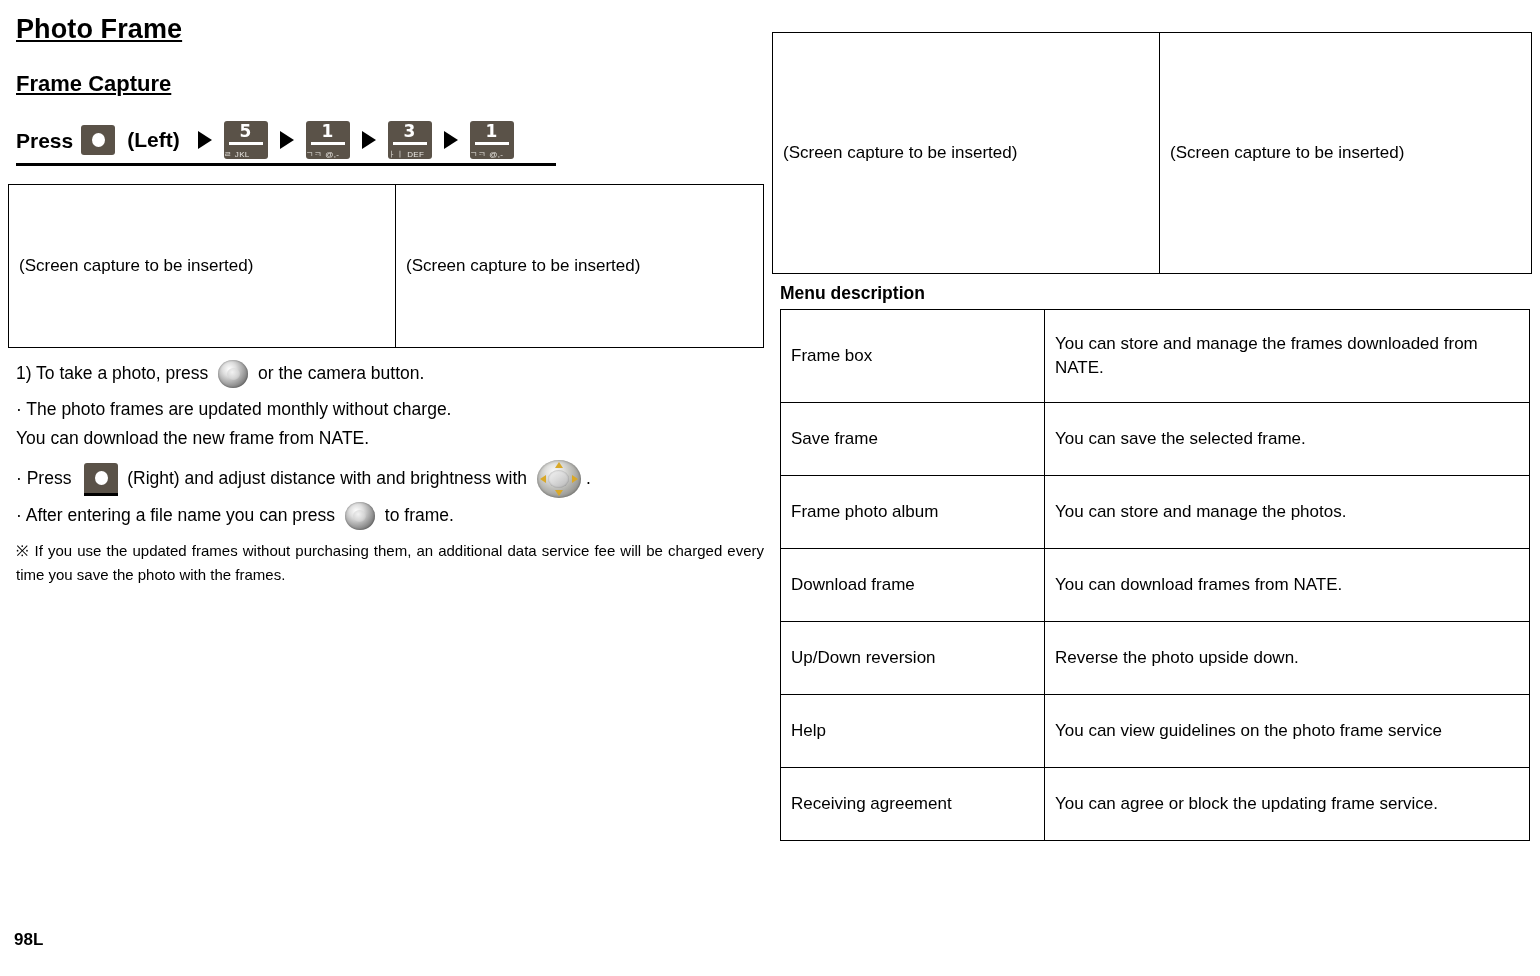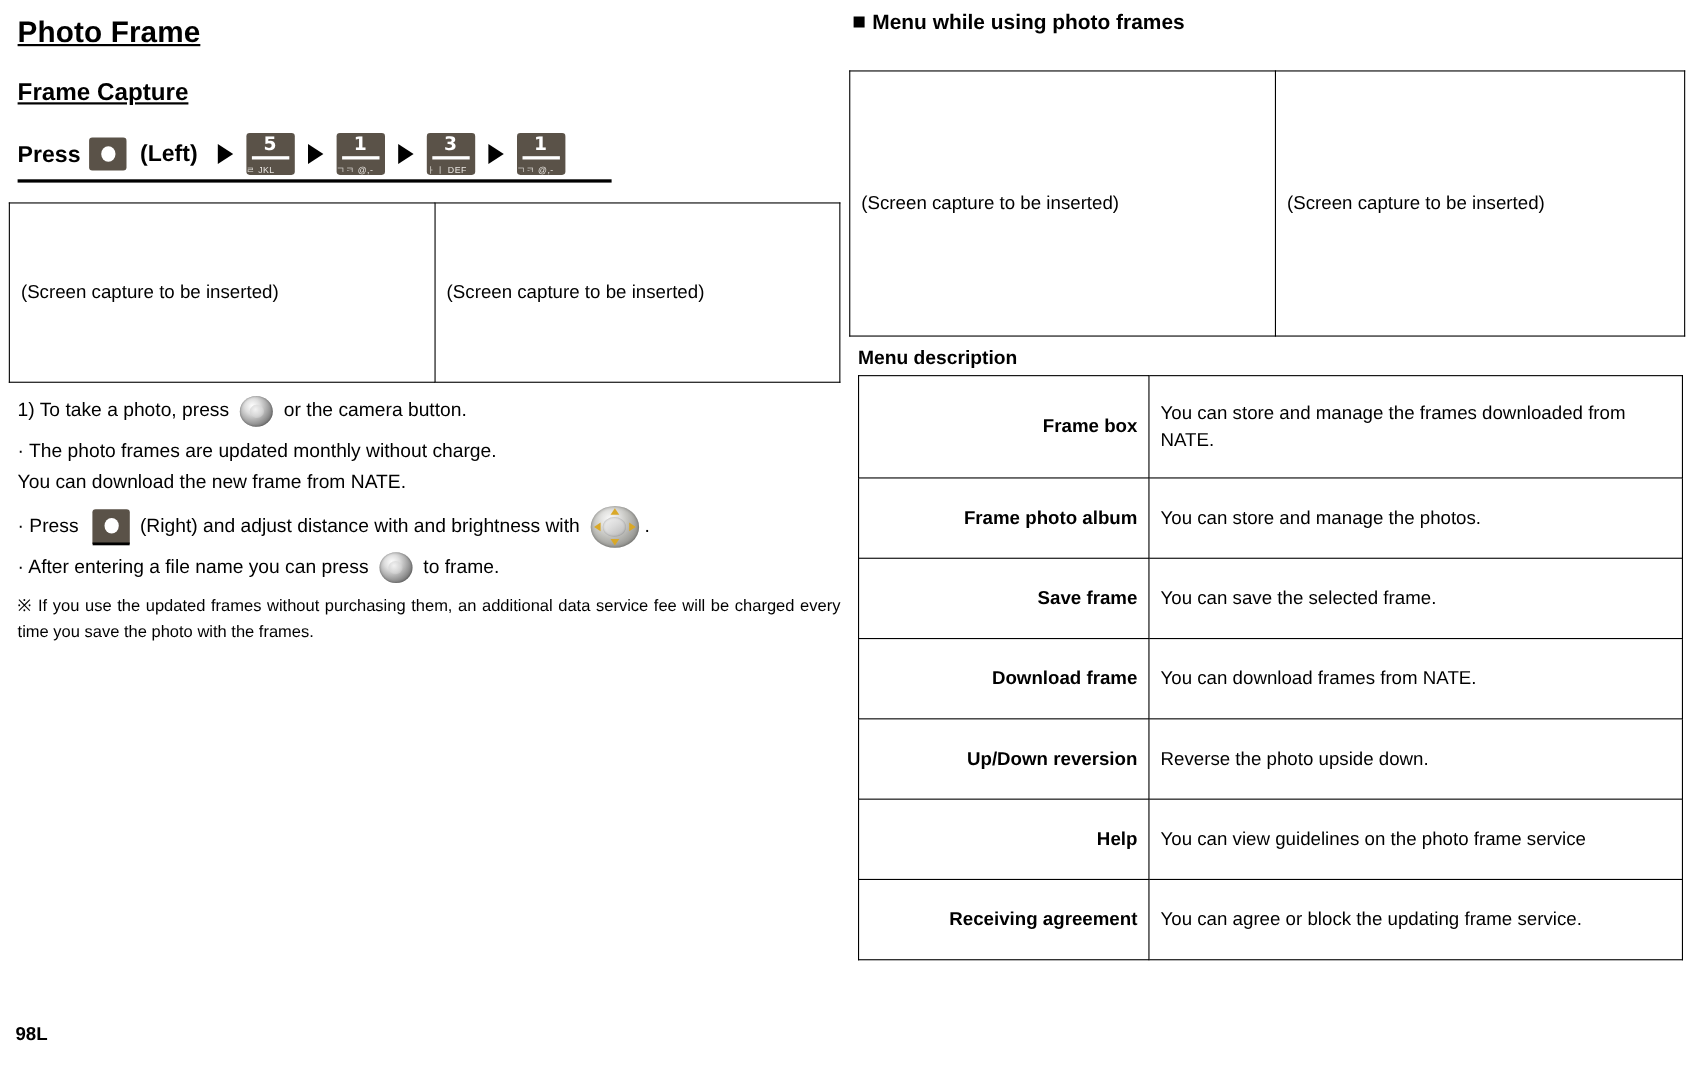--- a/index.html
+++ b/index.html
@@ -289,22 +289,21 @@
 
   .menu-table { width: 750px; margin-left: 8px; }
   .menu-table td {
     font-size: 17px;
     line-height: 24px;
     padding: 7px 9px;
     vertical-align: top;
   }
   .menu-table td.k {
     width: 243px;
-    font-weight: bold;
-    text-align: right;
+    font-weight: normal;
   }
   .menu-table tr.h1r td { height: 80px; }
   .menu-table tr.h2r td { height: 60px; }
 
   
   .footer {
     position: absolute;
     left: 14px;
     top: 930px;
     font-size: 17px;
@@ -401,48 +400,45 @@
         <span class="okkey"></span>
         <span>to frame.</span>
       </p>
 
       <p class="small jus">※ If you use the updated frames without purchasing them, an additional data service fee will be charged every time you save the photo with the frames.</p>
     </div>
   </div>
 
   <div class="col-right">
 
-    <div class="rt-title">
-      <span class="sq"></span><span>Menu while using photo frames</span>
-    </div>
 
     <table class="bx rcap-table">
       <tbody>
           <tr>
         <td class="c1">(Screen capture to be inserted)</td>
         <td>(Screen capture to be inserted)</td>
       </tr>
     </tbody>
       </table>
 
     <div class="menu-desc-label">Menu description</div>
 
     <table class="bx menu-table">
       <tbody>
           <tr class="h1r">
         <td class="k">Frame box</td>
         <td>You can store and manage the frames downloaded from NATE.</td>
       </tr>
       <tr class="h2r">
+        <td class="k">Save frame</td>
+        <td>  You can save the selected frame.</td>
+      </tr>
+      <tr class="h2r">
         <td class="k">Frame photo album</td>
         <td>You can store and manage the photos.</td>
-      </tr>
-      <tr class="h2r">
-        <td class="k">Save frame</td>
-        <td>  You can save the selected frame.</td>
       </tr>
       <tr class="h2r">
         <td class="k">Download frame</td>
         <td>You can download frames from NATE.</td>
       </tr>
       <tr class="h2r">
         <td class="k">Up/Down reversion</td>
         <td>Reverse the photo upside down.</td>
       </tr>
       <tr class="h2r">

